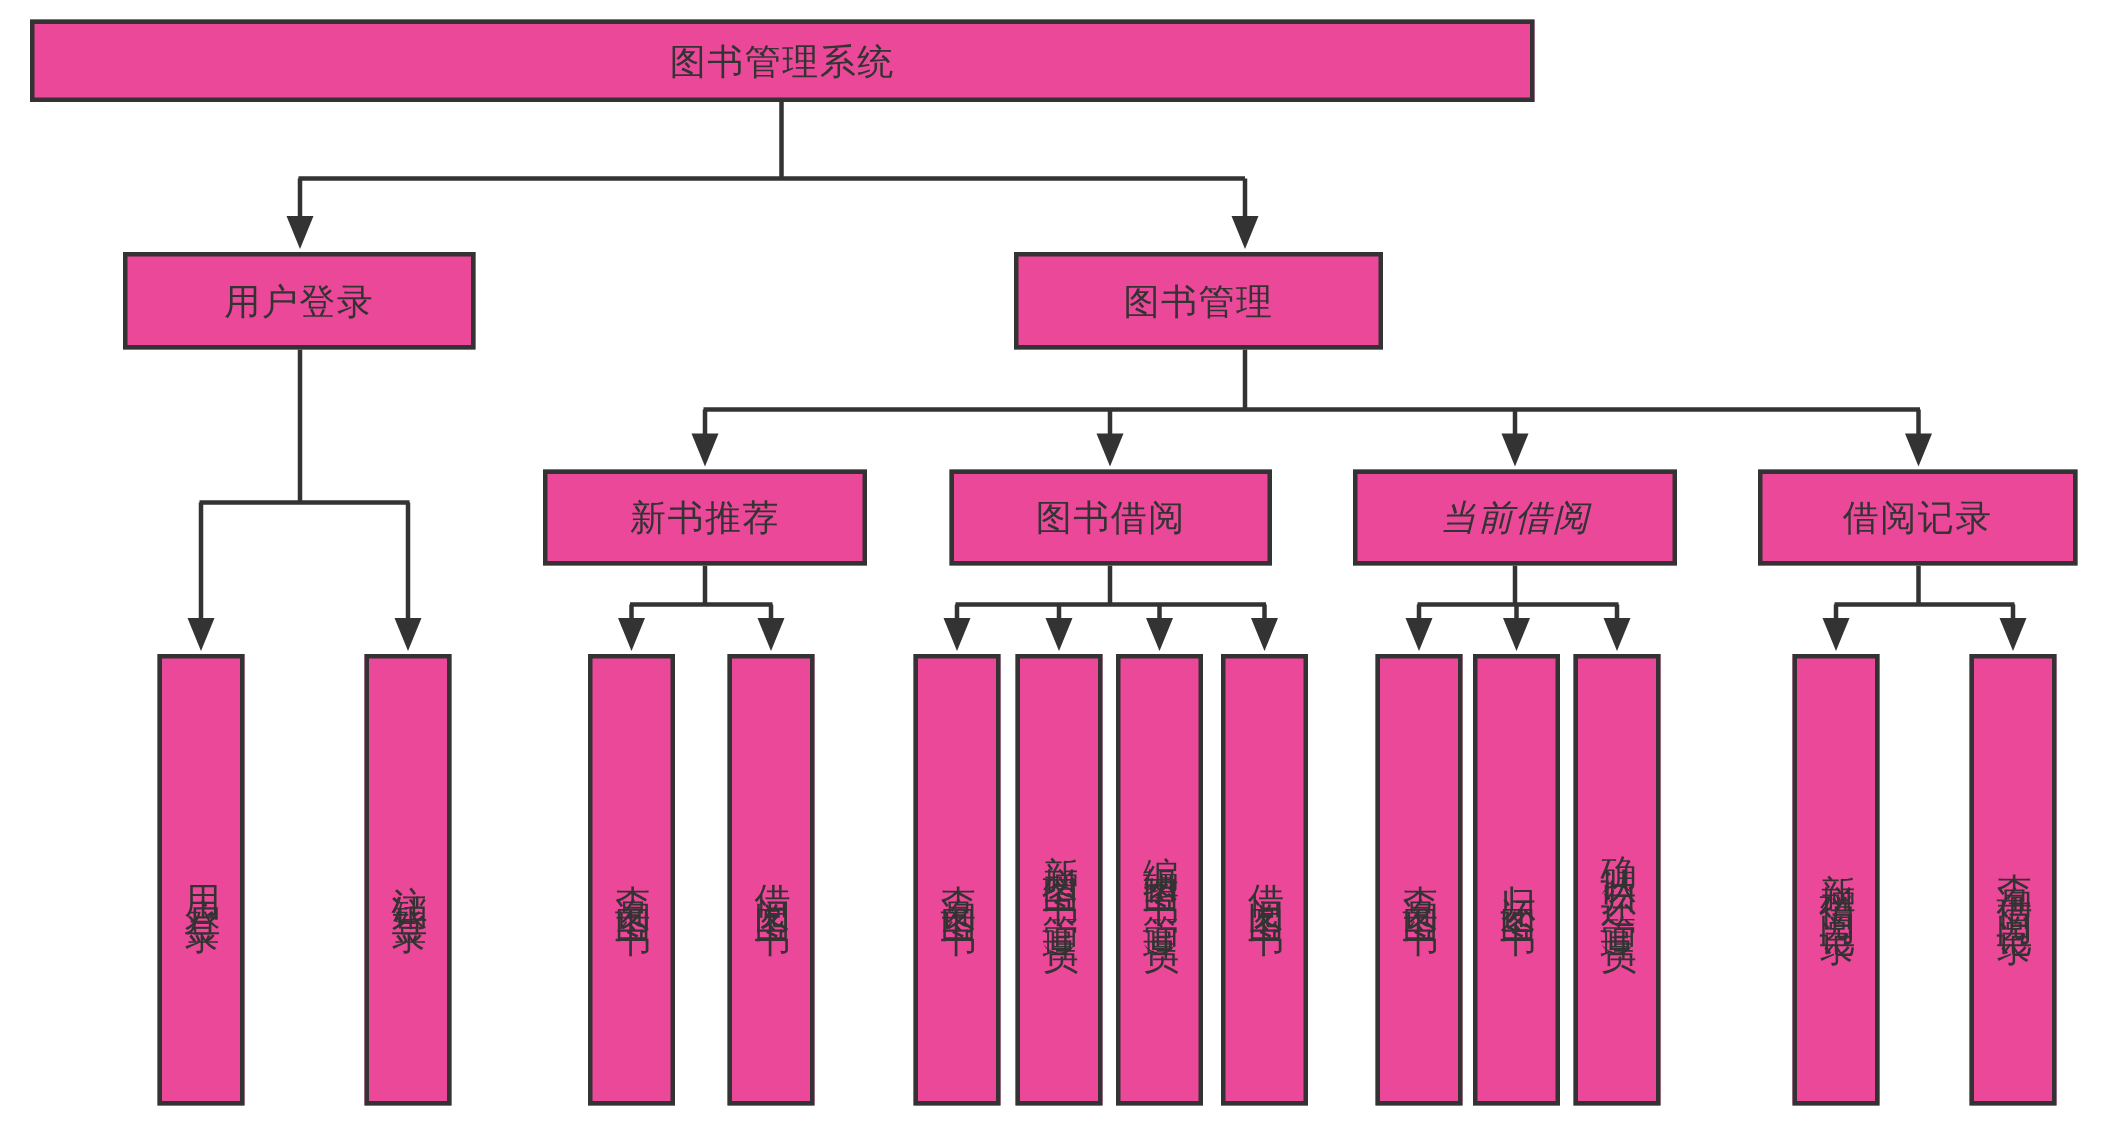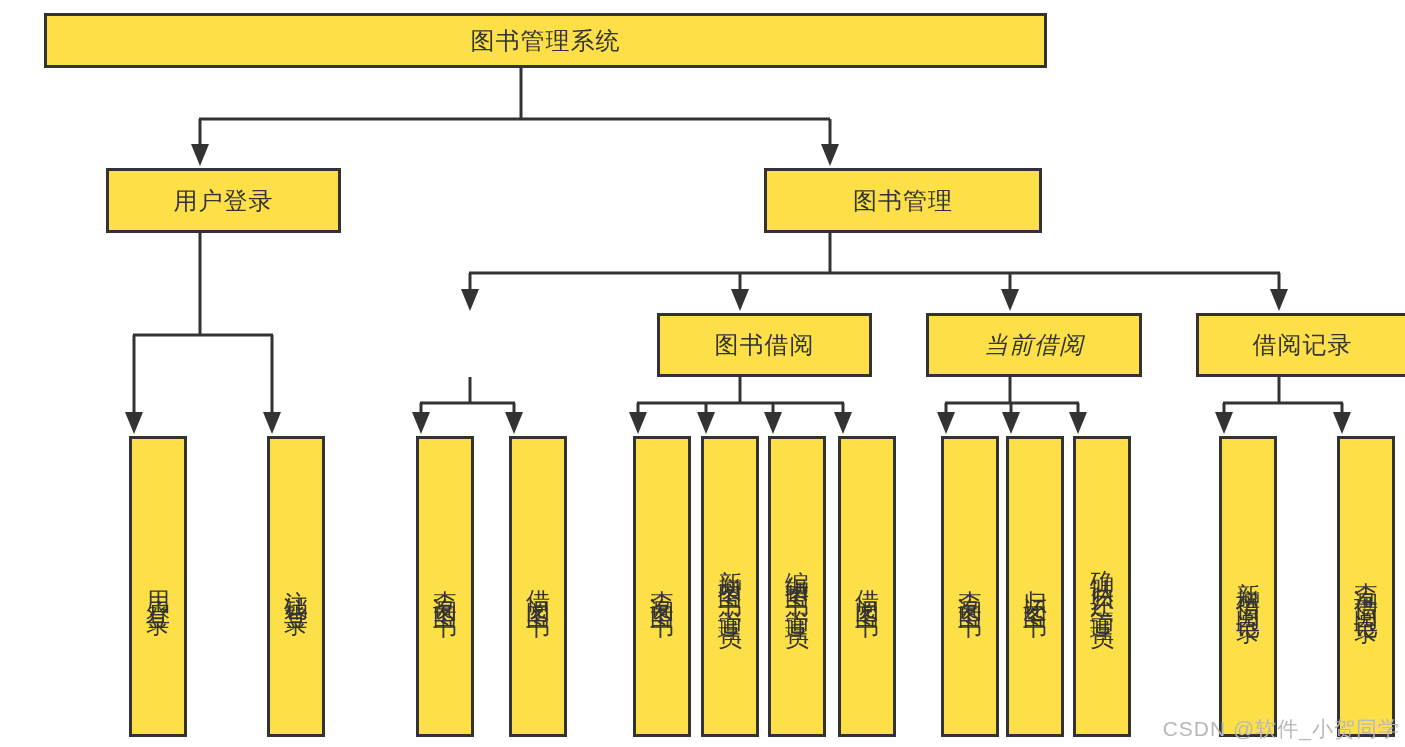--- a/index.html
+++ b/index.html
@@ -15,26 +15,25 @@
     background:var(--bg);
     overflow:hidden;
     font-family:"Liberation Sans","DejaVu Sans",sans-serif;
     color:var(--text);
   }
   #wires{position:absolute;left:0;top:0;width:1405px;height:747px;}
   .box{
     position:absolute;
     box-sizing:border-box;
     border:3px solid var(--line);
-    background:#fde047;
+    background:#ec4899;
     display:flex;
     align-items:center;
     justify-content:center;
     text-align:center;
-    margin-left:24px;
   }
   .h{font-size:24px;letter-spacing:1px;}
   .v{
     writing-mode:vertical-rl;
     text-orientation:mixed;
     font-size:24px;
     letter-spacing:8px;
     line-height:1;
   }
   .watermark{
@@ -118,22 +117,23 @@
       <polygon points="1002,412 1020,412 1011,434"></polygon>
       <polygon points="1069,412 1087,412 1078,434"></polygon>
       <polygon points="1215,412 1233,412 1224,434"></polygon>
       <polygon points="1333,412 1351,412 1342,434"></polygon>
     </g>
   </svg>
 
   <div class="box h" style="left:20px;top:13px;width:1003px;height:55px;">图书管理系统</div>
 
   <div class="box h" style="left:82px;top:168px;width:235px;height:65px;">用户登录</div>
-  <div class="box h" style="left:740px;top:168px;width:278px;height:65px;">图书管理</div>
+  <div class="box h" style="left:676px;top:168px;width:246px;height:65px;">图书管理</div>
 
+  <div class="box h" style="left:362px;top:313px;width:216px;height:64px;">新书推荐</div>
   <div class="box h" style="left:633px;top:313px;width:215px;height:64px;font-family:Liberation Mono, monospace;">图书借阅</div>
   <div class="box h" style="left:902px;top:313px;width:216px;height:64px;font-style:italic;">当前借阅</div>
   <div class="box h" style="left:1172px;top:313px;width:213px;height:64px;">借阅记录</div>
 
   <div class="box v" style="left:105px;top:436px;width:58px;height:301px;">用户登录</div>
   <div class="box v" style="left:243px;top:436px;width:58px;height:301px;">注销登录</div>
 
   <div class="box v" style="left:392px;top:436px;width:58px;height:301px;">查询图书</div>
   <div class="box v" style="left:485px;top:436px;width:58px;height:301px;">借阅图书</div>
 
@@ -142,15 +142,14 @@
   <div class="box v" style="left:744px;top:436px;width:58px;height:301px;">编辑图书（管理员）</div>
   <div class="box v" style="left:814px;top:436px;width:58px;height:301px;">借阅图书</div>
 
   <div class="box v" style="left:917px;top:436px;width:58px;height:301px;">查询图书</div>
   <div class="box v" style="left:982px;top:436px;width:58px;height:301px;">归还图书</div>
   <div class="box v" style="left:1049px;top:436px;width:58px;height:301px;">确认归还（管理员）</div>
 
   <div class="box v" style="left:1195px;top:436px;width:58px;height:301px;">新增借阅记录</div>
   <div class="box v" style="left:1313px;top:436px;width:58px;height:301px;">查询借阅记录</div>
 
-  <div class="watermark">CSDN @软件_小贺同学</div>
 
 </div>
 
 </body></html>

